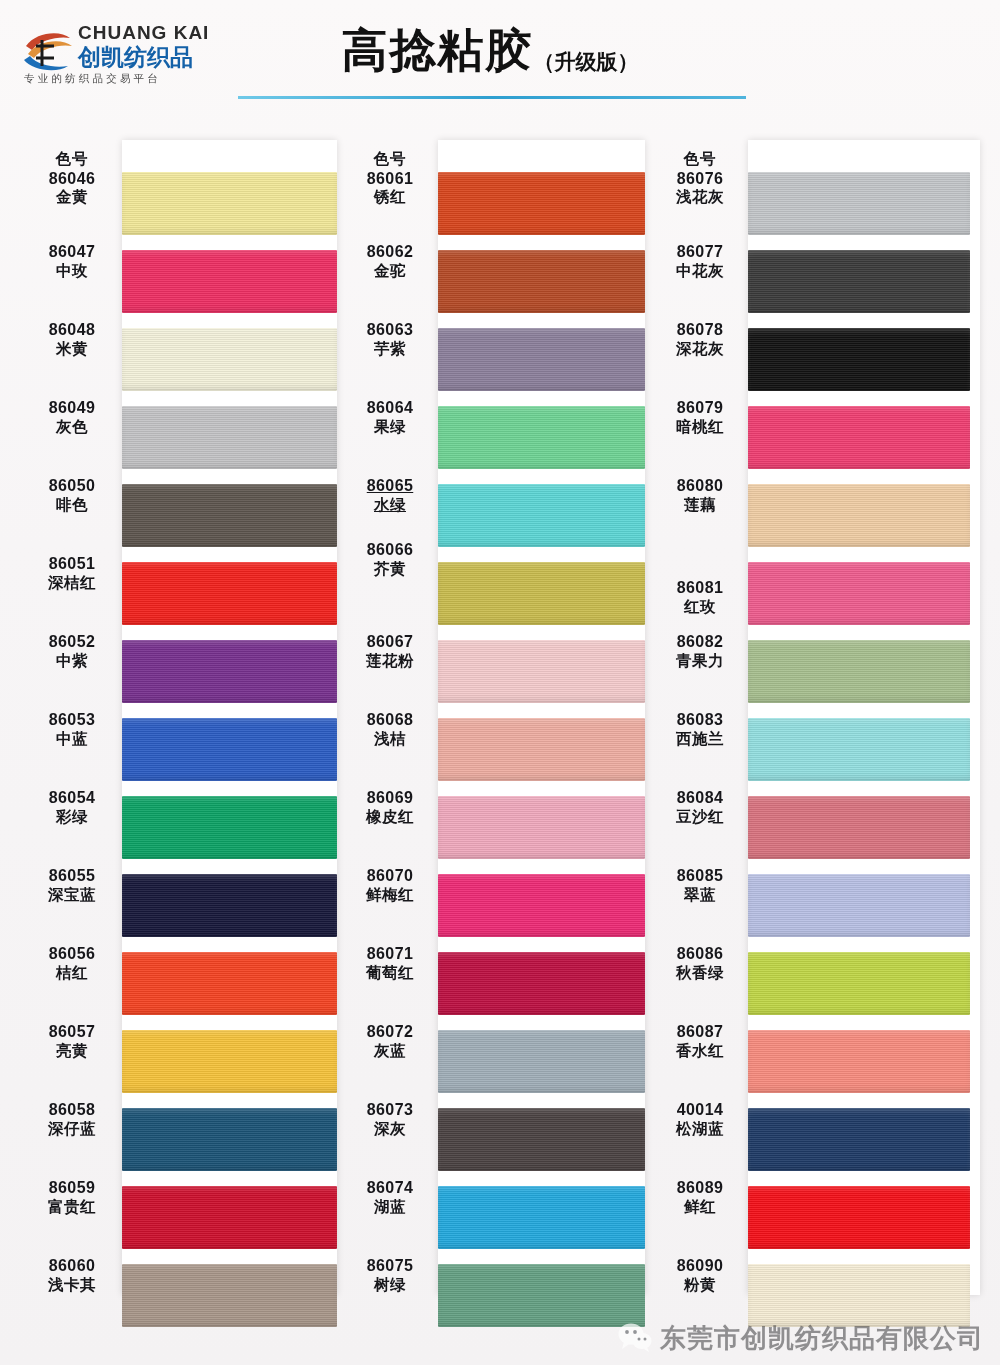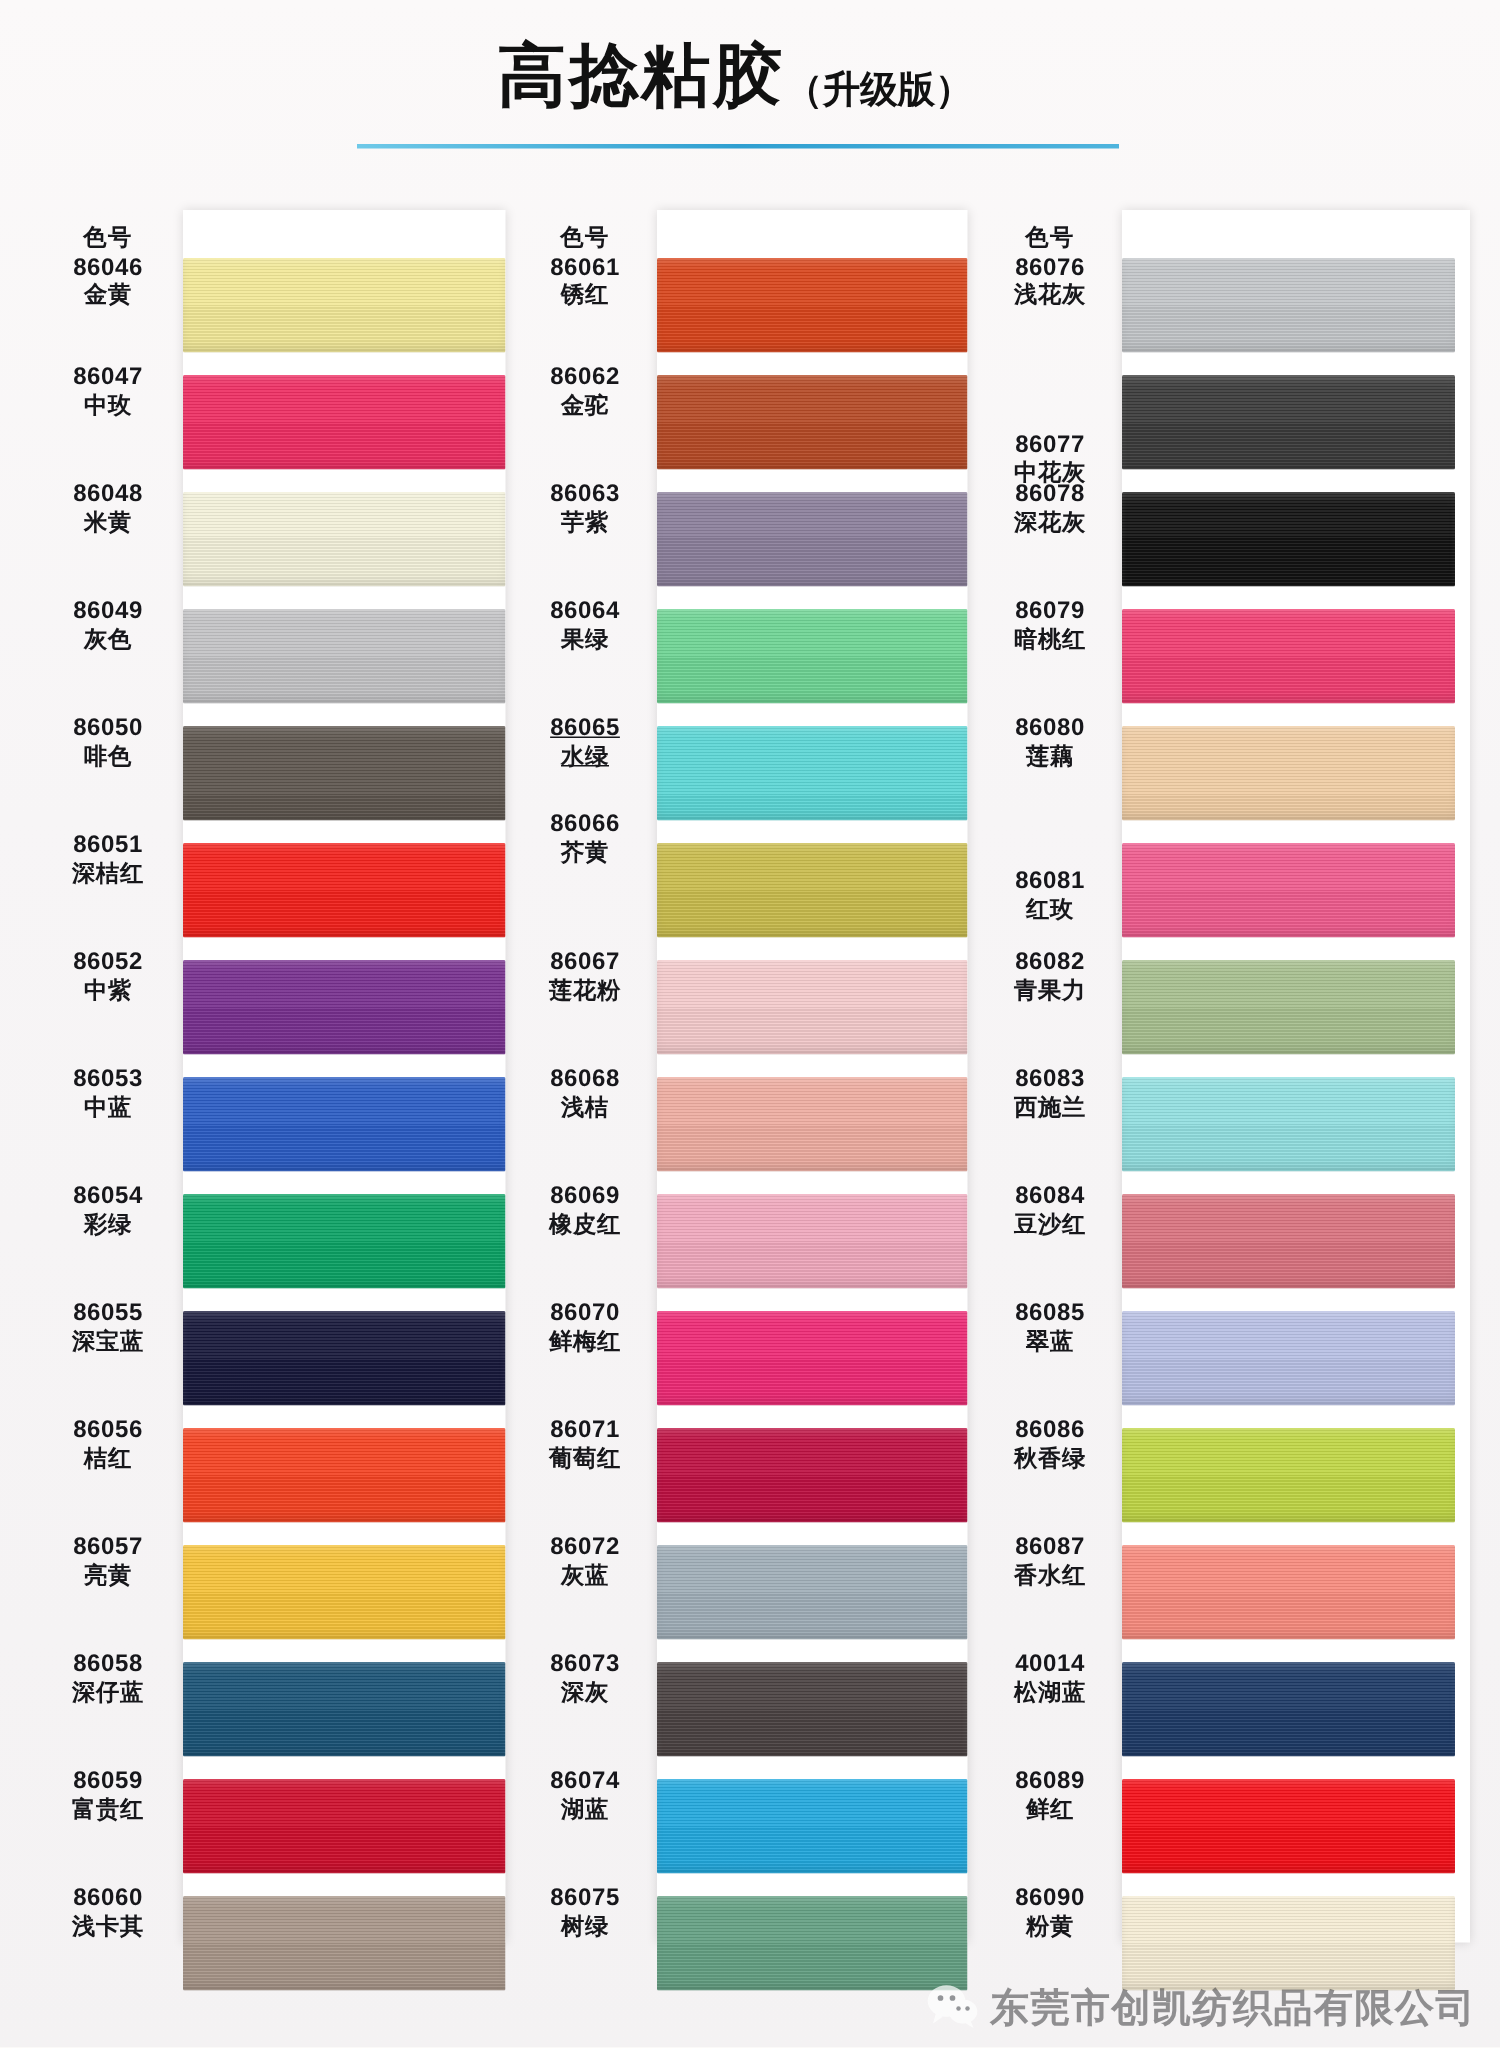--- a/index.html
+++ b/index.html
@@ -39,21 +39,21 @@
 
   .title-block { position: absolute; left: 230px; top: 20px; width: 520px; text-align: center; }
   .title-main {
     display: inline-block;
     font-size: 46px; font-weight: bold; color: #111; letter-spacing: 2px;
     font-family: "Liberation Sans", "DejaVu Sans", sans-serif;
     vertical-align: bottom;
   }
   .title-sub {
     display: inline-block;
-    font-size: 25px; font-weight: bold; color: #111;
+    font-size: 21px; font-weight: bold; color: #111;
     vertical-align: bottom; padding-bottom: 6px;
   }
   .title-rule {
     position: absolute; left: 238px; top: 96px; width: 508px; height: 3px;
     background: linear-gradient(90deg,#6fc9e8 0%,#2f9fd0 50%,#4fb4dd 100%);
   }
 
   
   #board { position: absolute; left: 0; top: 128px; width: 1000px; height: 1185px; }
 
@@ -107,20 +107,31 @@
     color: rgba(60,60,62,0.55);
   }
 </style>
 </head>
 <body>
 
 <div id="page">
 
   <div id="header">
 
+    <div class="logo-wrap">
+      <svg class="logo-mark" viewBox="0 0 52 52">
+        <path d="M4 20 C14 6, 38 4, 48 12 C38 10, 18 13, 10 24 Z" fill="#c8452a"></path>
+        <path d="M6 28 C16 14, 40 12, 50 20 C40 18, 20 21, 12 32 Z" fill="#e0913a"></path>
+        <path d="M2 34 C10 44, 34 48, 46 40 C34 42, 16 40, 8 30 Z" fill="#1d6fb8"></path>
+        <path d="M20 14 L20 40 M14 20 L32 20 M14 32 L32 32" stroke="#1a1a1a" stroke-width="3" fill="none"></path>
+      </svg>
+      <div class="logo-text-en">CHUANG KAI</div>
+      <div class="logo-text-cn">创凯纺织品</div>
+      <div class="logo-tag">专业的纺织品交易平台</div>
+    </div>
 
     <div class="title-block">
       <span class="title-main">高捻粘胶</span><span class="title-sub">（升级版）</span>
     </div>
     <div class="title-rule"></div>
   </div>
 
   <div id="board">
     <div class="col col-1">
       <div class="panel">
@@ -303,21 +314,21 @@
           <div class="sw" style="top: 968px; background-color: rgb(30, 58, 102);"></div>
           <div class="sw" style="top: 1046px; background-color: rgb(244, 16, 25);"></div>
           <div class="sw" style="top: 1124px; background-color: rgb(245, 236, 212);"></div>
         </div>
       <div class="labels">
           <div class="lbl" style="top: 22px;">
             <div class="hdr">色号</div>
             <div class="code">86076</div>
             <div class="name">浅花灰</div>
           </div>
-          <div class="lbl" style="top: 114px; margin-top: 45px;">
+          <div class="lbl" style="top: 114px;">
             <div class="code">86077</div>
             <div class="name">中花灰</div>
           </div>
           <div class="lbl" style="top: 192px;">
             <div class="code">86078</div>
             <div class="name">深花灰</div>
           </div>
           <div class="lbl" style="top: 270px;">
             <div class="code">86079</div>
             <div class="name">暗桃红</div>

